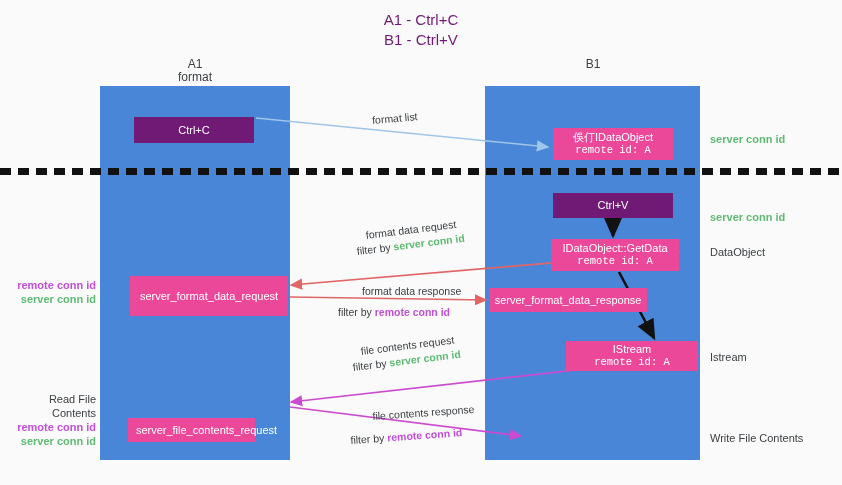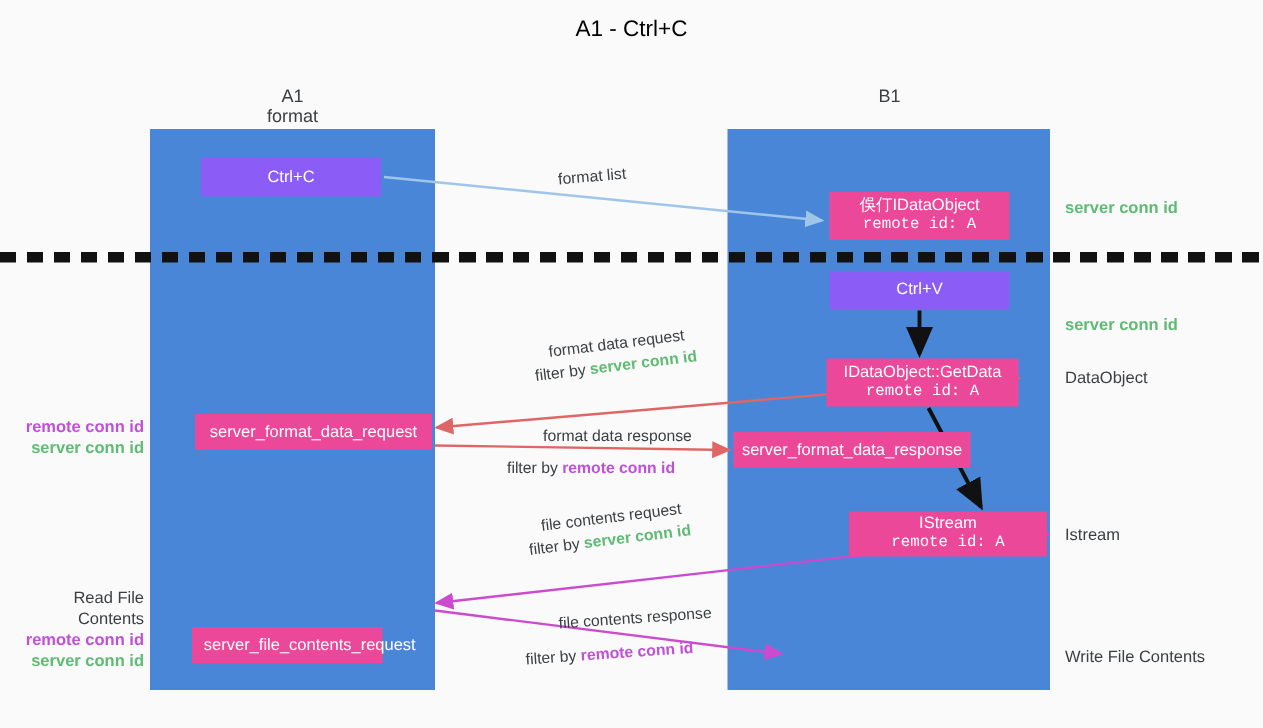--- a/index.html
+++ b/index.html
@@ -12,21 +12,21 @@
     color:#3c4043;
   }
   .stage{position:absolute;left:0;top:0;width:842px;height:485px;}
   .abs{position:absolute;}
 
   
   #title{
     left:0;top:10px;width:842px;
     text-align:center;
     font-size:15px;line-height:20px;
-    color:#000000;
+    color:#701a75;
   }
 
   
   .col-head{
     text-align:center;font-size:12px;line-height:13px;color:#3c4043;
   }
 
   
   .lane{background:#4a86d8;}
   #lane-a1{left:100px;top:86px;width:190px;height:374px;}
@@ -41,29 +41,29 @@
   
   .node{
     box-sizing:border-box;
     display:flex;flex-direction:column;
     align-items:center;justify-content:center;
     color:#ffffff;
     font-size:11px;line-height:13px;
     text-align:center;
     padding:3px 6px;
   }
-  .node.green{background:#8b5cf6;}
+  .node.green{background:#701a75;margin-top:12px;}
   .node.orange{background:#ec4899;}
   .node .l2{font-size:10.5px;font-family:Liberation Mono, monospace;}
 
   #n-ctrlc{left:134px;top:105px;width:120px;height:26px;}
   #n-idataobject{left:553px;top:128px;width:120px;height:32px;}
   #n-ctrlv{left:553px;top:181px;width:120px;height:25px;}
   #n-getdata{left:551px;top:239px;width:128px;height:32px;}
-  #n-fmt-req{left:130px;top:276px;width:158px;height:24px;}
+  #n-fmt-req{left:130px;top:276px;width:158px;height:40px;}
   #n-fmt-resp{left:489px;top:288px;width:158px;height:24px;}
   #n-istream{left:566px;top:341px;width:132px;height:30px;}
   #n-file-req{left:128px;top:418px;width:127px;height:24px;padding-left:36px;}
   #n-file-resp{left:524px;top:424px;width:160px;height:24px;}
 
   
   .side{font-size:11px;line-height:14px;}
   .green-txt{color:#5fbb74;font-weight:bold;}
   .purple-txt{color:#c050d8;font-weight:bold;}
   .dark-txt{color:#3c4043;}
@@ -95,20 +95,21 @@
 
   svg#wires{position:absolute;left:0;top:0;width:842px;height:485px;pointer-events:none;}
 </style>
 </head>
 <body>
 
 <div class="stage">
 
   <div class="abs" id="title">
     <div>A1 - Ctrl+C</div>
+    <div>B1 - Ctrl+V</div>
   </div>
 
   <div class="abs col-head" style="left:130px;top:58px;width:130px;">
     <div>A1</div>
     <div>format</div>
   </div>
   <div class="abs col-head" style="left:528px;top:58px;width:130px;">
     <div>B1</div>
   </div>
 

